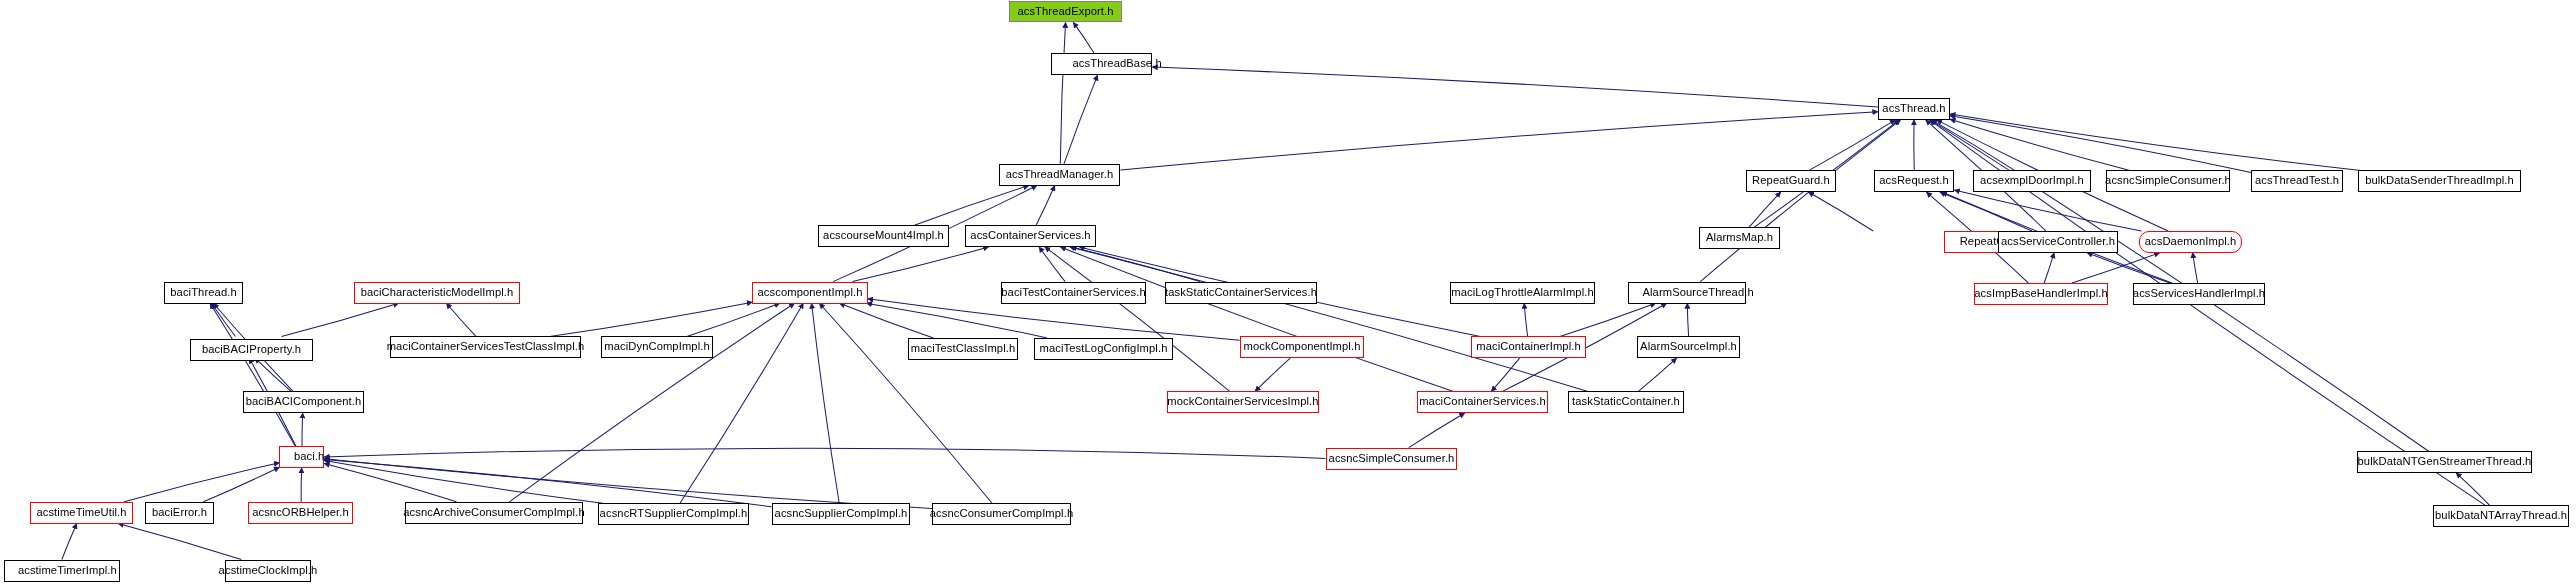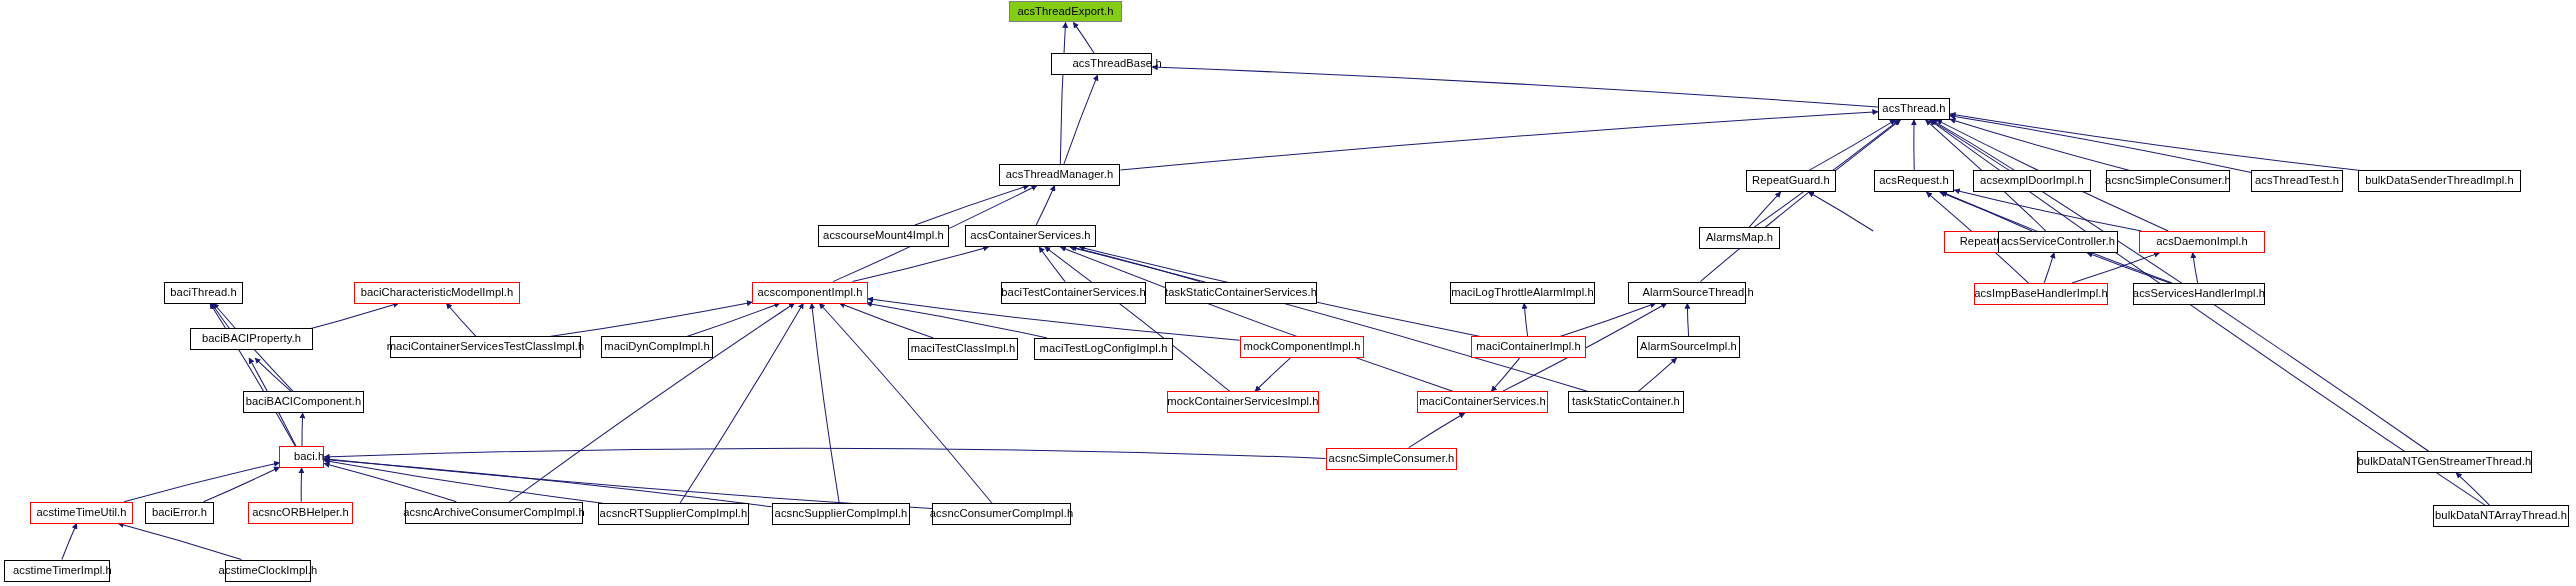--- a/index.html
+++ b/index.html
@@ -173,21 +173,21 @@
       </div>
       <div class="node" style="left: 1699px; top: 227px; width: 81px;">
         <span>AlarmsMap.h</span>
       </div>
       <div class="node red" style="left: 1918px; top: 231px; width: 144px; margin-left: 26px;">
         <span>RepeatGuardLogger.h</span>
       </div>
       <div class="node" style="left: 1998px; top: 231px; width: 120px;">
         <span>acsServiceController.h</span>
       </div>
-      <div class="node red" style="left: 2139px; top: 231px; width: 126px;">
+      <div class="node red" style="left: 2139px; top: 231px; width: 103px; border-radius: 10px;">
         <span>acsDaemonImpl.h</span>
       </div>
       <div class="node" style="left: 164px; top: 282px; width: 79px;">
         <span>baciThread.h</span>
       </div>
       <div class="node red" style="left: 354px; top: 282px; width: 166px;">
         <span>baciCharacteristicModelImpl.h</span>
       </div>
       <div class="node red" style="left: 752px; top: 282px; width: 116px;">
         <span>acscomponentImpl.h</span>
@@ -203,21 +203,21 @@
       </div>
       <div class="node" style="left: 1628px; top: 282px; width: 118px; padding-left: 28px;">
         <span>AlarmSourceThread.h</span>
       </div>
       <div class="node red" style="left: 1974px; top: 283px; width: 134px;">
         <span>acsImpBaseHandlerImpl.h</span>
       </div>
       <div class="node" style="left: 2133px; top: 283px; width: 132px;">
         <span>acsServicesHandlerImpl.h</span>
       </div>
-      <div class="node" style="left: 190px; top: 328px; width: 123px;">
+      <div class="node" style="left: 190px; top: 339px; width: 123px;">
         <span>baciBACIProperty.h</span>
       </div>
       <div class="node" style="left: 390px; top: 336px; width: 191px;">
         <span>maciContainerServicesTestClassImpl.h</span>
       </div>
       <div class="node" style="left: 601px; top: 336px; width: 112px;">
         <span>maciDynCompImpl.h</span>
       </div>
       <div class="node" style="left: 908px; top: 338px; width: 110px;">
         <span>maciTestClassImpl.h</span>
@@ -272,21 +272,21 @@
       </div>
       <div class="node" style="left: 772px; top: 503px; width: 138px;">
         <span>acsncSupplierCompImpl.h</span>
       </div>
       <div class="node" style="left: 932px; top: 503px; width: 139px;">
         <span>acsncConsumerCompImpl.h</span>
       </div>
       <div class="node" style="left: 2433px; top: 505px; width: 136px;">
         <span>bulkDataNTArrayThread.h</span>
       </div>
-      <div class="node" style="left: 4.3px; top: 560px; width: 106px; padding-left: 16px;">
+      <div class="node" style="left: 4.3px; top: 560px; width: 116px; padding-left: 16px;">
         <span>acstimeTimerImpl.h</span>
       </div>
       <div class="node" style="left: 225px; top: 560px; width: 86px;">
         <span>acstimeClockImpl.h</span>
       </div>
     </div>
 </div>
 
 
 </body></html>

